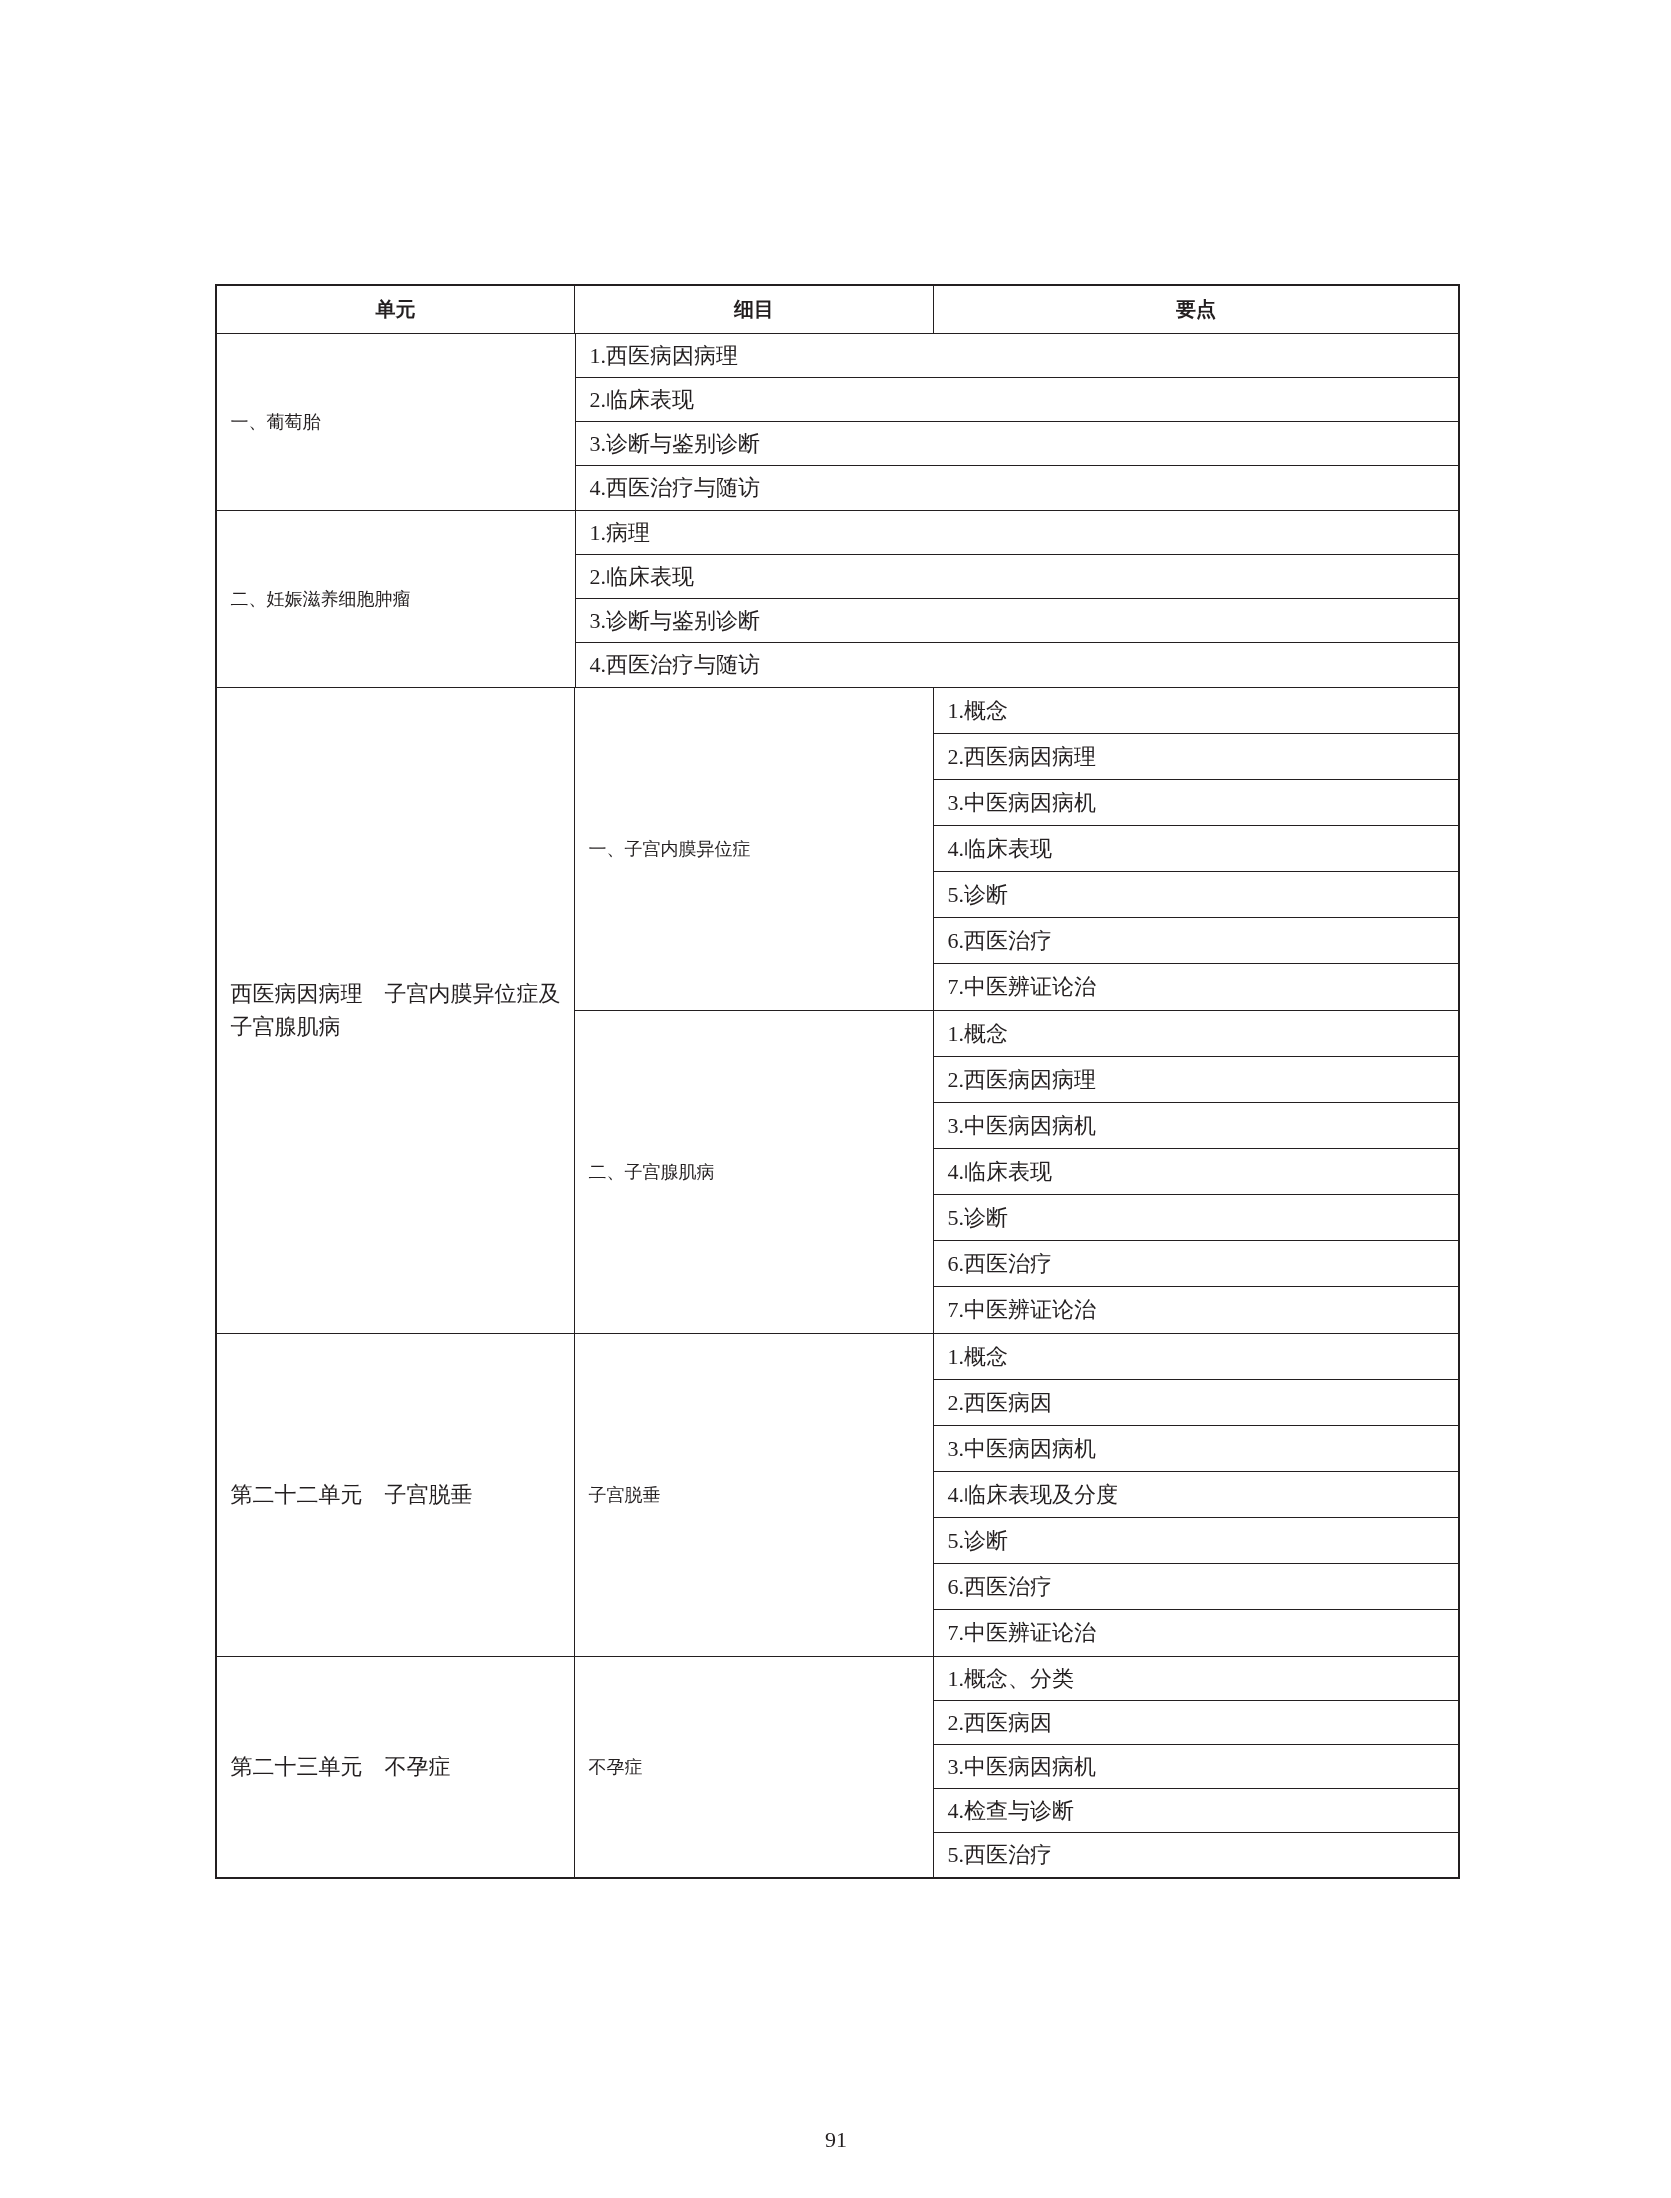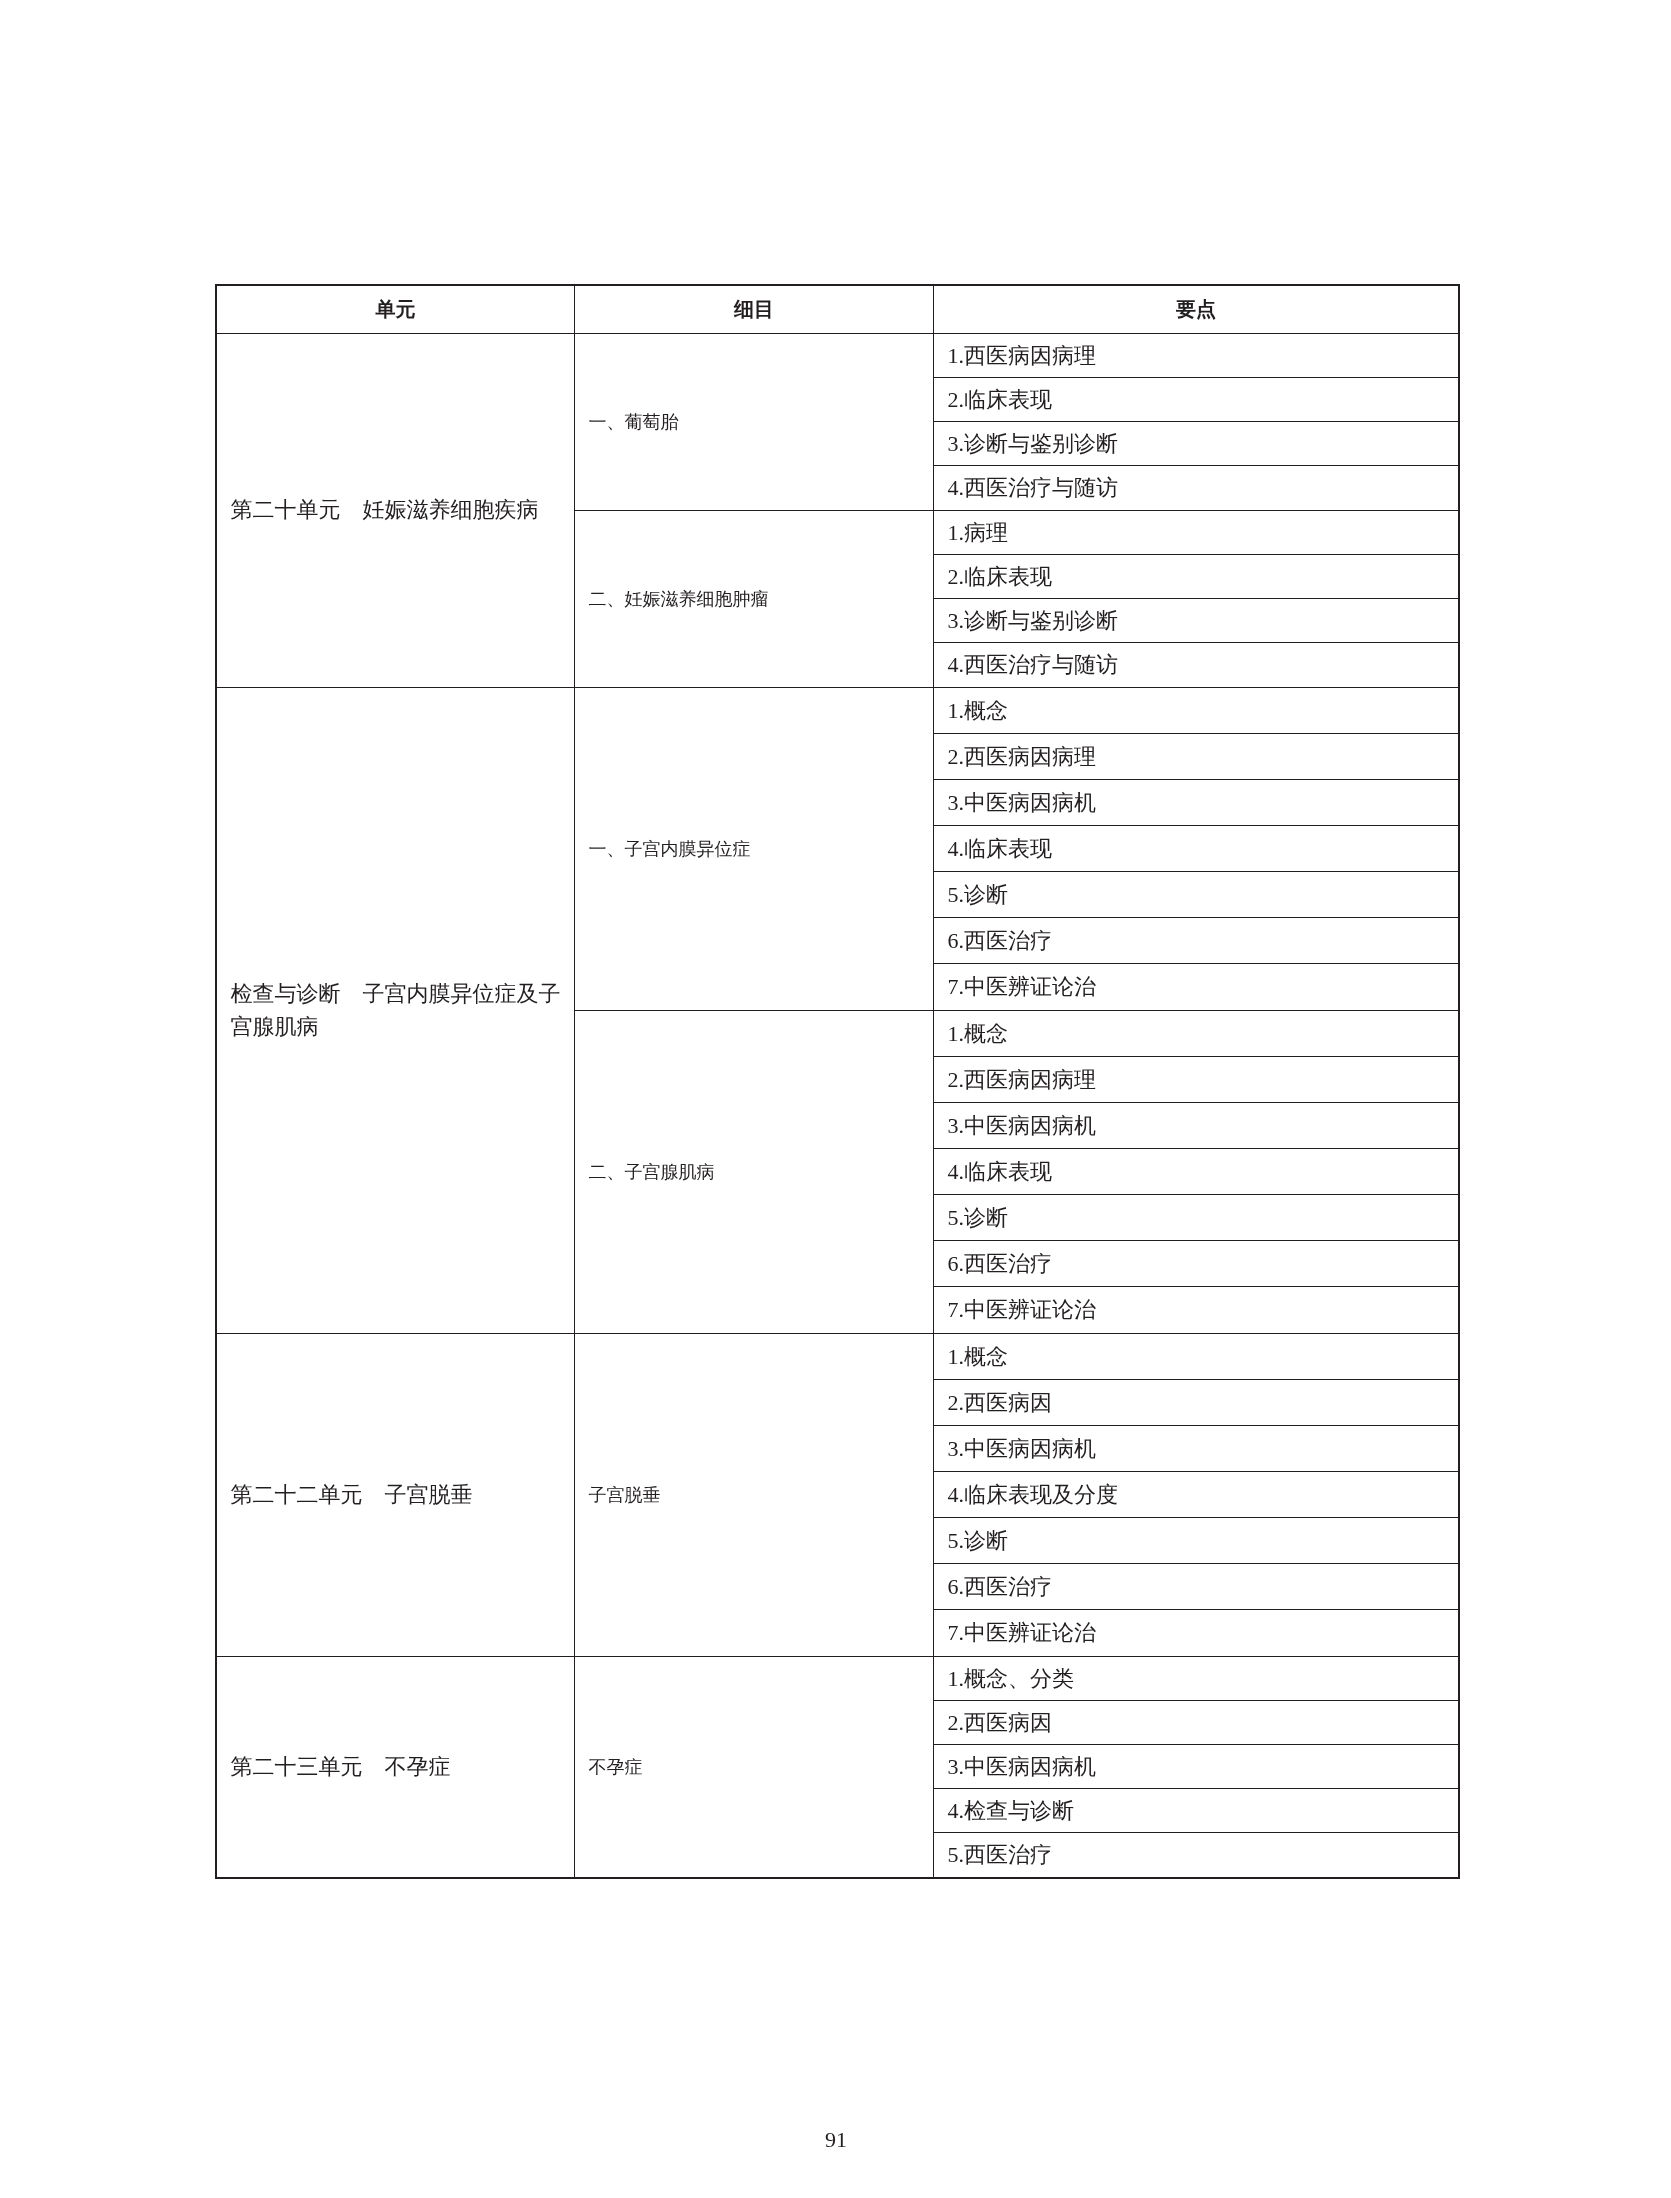--- a/index.html
+++ b/index.html
@@ -30,21 +30,20 @@
 <body>
 
 <div class="tbl">
   <div class="hdr">
     <div class="c1">单元</div>
     <div class="c2">细目</div>
     <div class="c3">要点</div>
   </div>
 
   <div class="unit u20">
-    <div class="ucell">第二十单元　妊娠滋养细胞疾病</div>
     <div class="subs">
       <div class="sub">
         <div class="scell">一、葡萄胎</div>
         <div class="pts">
           <div class="pt">1.西医病因病理</div>
           <div class="pt">2.临床表现</div>
           <div class="pt">3.诊断与鉴别诊断</div>
           <div class="pt">4.西医治疗与随访</div>
         </div>
       </div>
@@ -54,21 +53,21 @@
           <div class="pt">1.病理</div>
           <div class="pt">2.临床表现</div>
           <div class="pt">3.诊断与鉴别诊断</div>
           <div class="pt">4.西医治疗与随访</div>
         </div>
       </div>
     </div>
   </div>
 
   <div class="unit u21">
-    <div class="ucell">检查与诊断　子宫内膜异位症及子宫腺肌病</div>
+    <div class="ucell">西医病因病理　子宫内膜异位症及子宫腺肌病</div>
     <div class="subs">
       <div class="sub">
         <div class="scell">一、子宫内膜异位症</div>
         <div class="pts">
           <div class="pt">1.概念</div>
           <div class="pt">2.西医病因病理</div>
           <div class="pt">3.中医病因病机</div>
           <div class="pt">4.临床表现</div>
           <div class="pt">5.诊断</div>
           <div class="pt">6.西医治疗</div>

